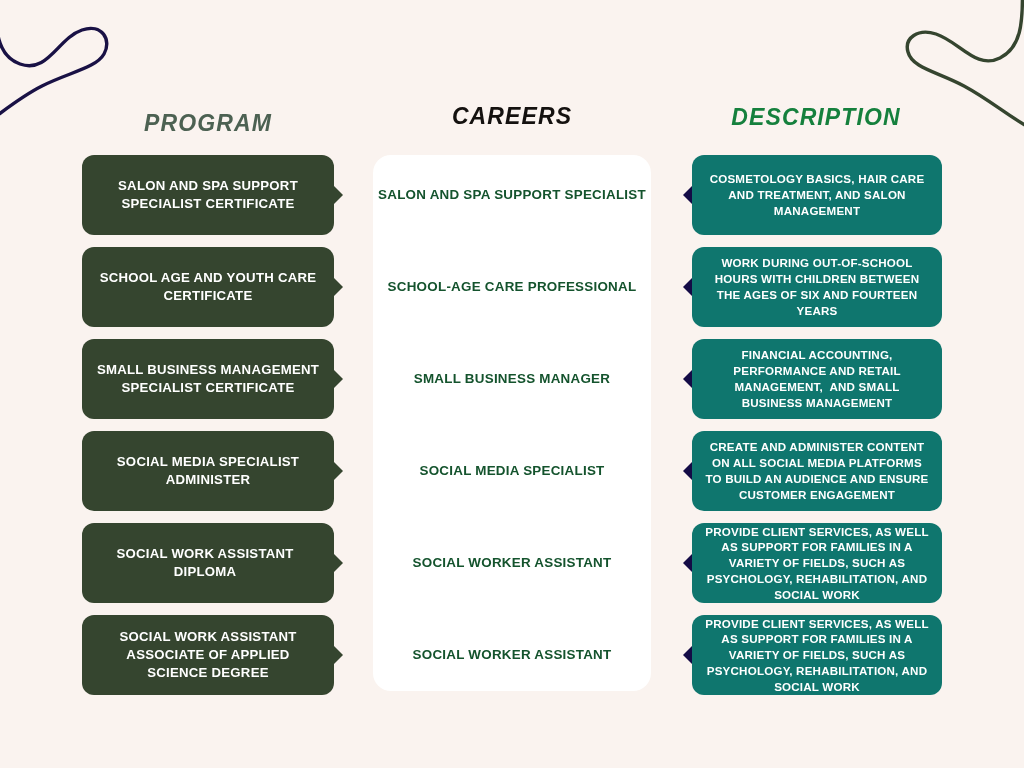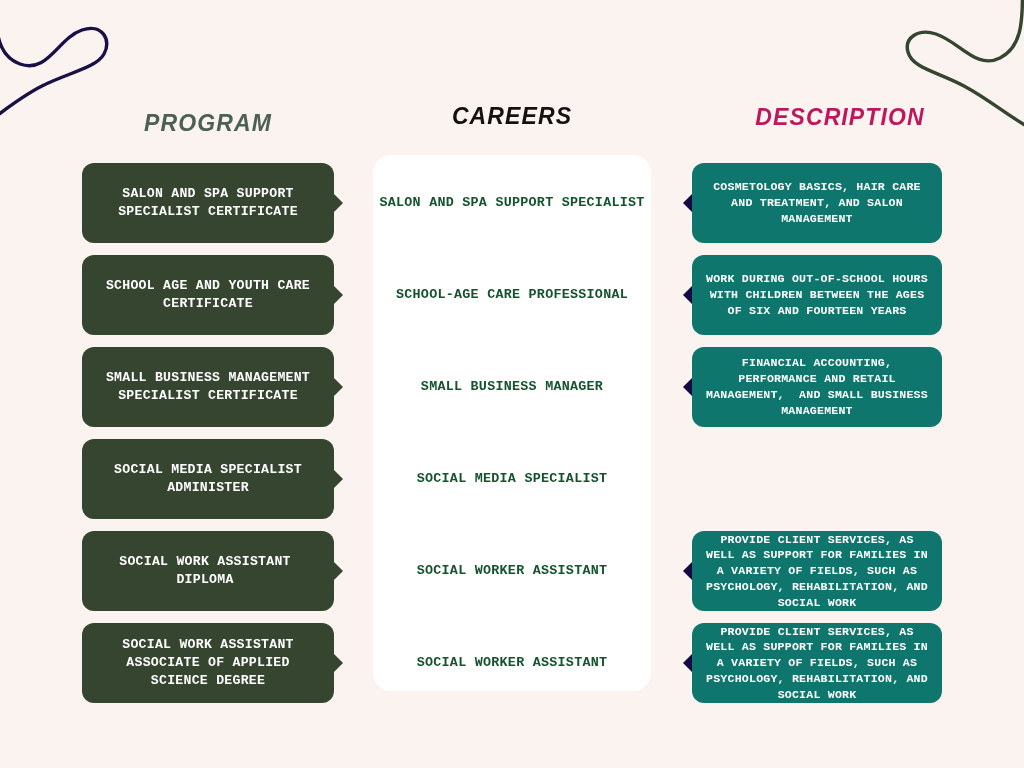--- a/index.html
+++ b/index.html
@@ -47,45 +47,44 @@
     top: 110px;
     color: #4C6152;
   }
   .hdr-careers {
     left: 373px;
     width: 278px;
     top: 103px;
     color: #14110F;
   }
   .hdr-description {
-    left: 714px;
+    left: 690px;
     width: 252px;
     top: 104px;
-    color: #be185d;
+    color: #15803d;
   }
 
   
   .careers-panel {
     position: absolute;
     left: 373px;
     top: 155px;
     width: 278px;
     height: 536px;
     background: #FFFFFF;
     border-radius: 18px;
   }
 
   
   .board {
     position: absolute;
     left: 0;
-    top: 155px;
+    top: 147px;
     width: 928px;
     height: 560px;
-    font-family: Liberation Mono, monospace;
   }
 
   .row {
     position: absolute;
     left: 0;
     width: 1024px;
     height: 80px;
   }
 
   
@@ -231,20 +230,24 @@
   </div>
 
   <div class="row" style="top:284px; height:80px;">
     <div class="program-card" style="top:0; height:80px;">
       <span>SOCIAL MEDIA SPECIALIST ADMINISTER</span>
       <span class="tip"></span>
     </div>
     <div class="career-label" style="top:0; height:80px;">
       <span>SOCIAL MEDIA SPECIALIST</span>
     </div>
+    <div class="desc-card" style="top:0; height:80px;">
+      <span>CREATE AND ADMINISTER CONTENT ON ALL SOCIAL MEDIA PLATFORMS TO BUILD AN AUDIENCE AND ENSURE CUSTOMER ENGAGEMENT</span>
+      <span class="tip"></span>
+    </div>
   </div>
 
   <div class="row" style="top:376px; height:80px;">
     <div class="program-card" style="top:0; height:80px;padding-left:8px;">
       <span>SOCIAL WORK ASSISTANT DIPLOMA</span>
       <span class="tip"></span>
     </div>
     <div class="career-label" style="top:0; height:80px;">
       <span>SOCIAL WORKER ASSISTANT</span>
     </div>

